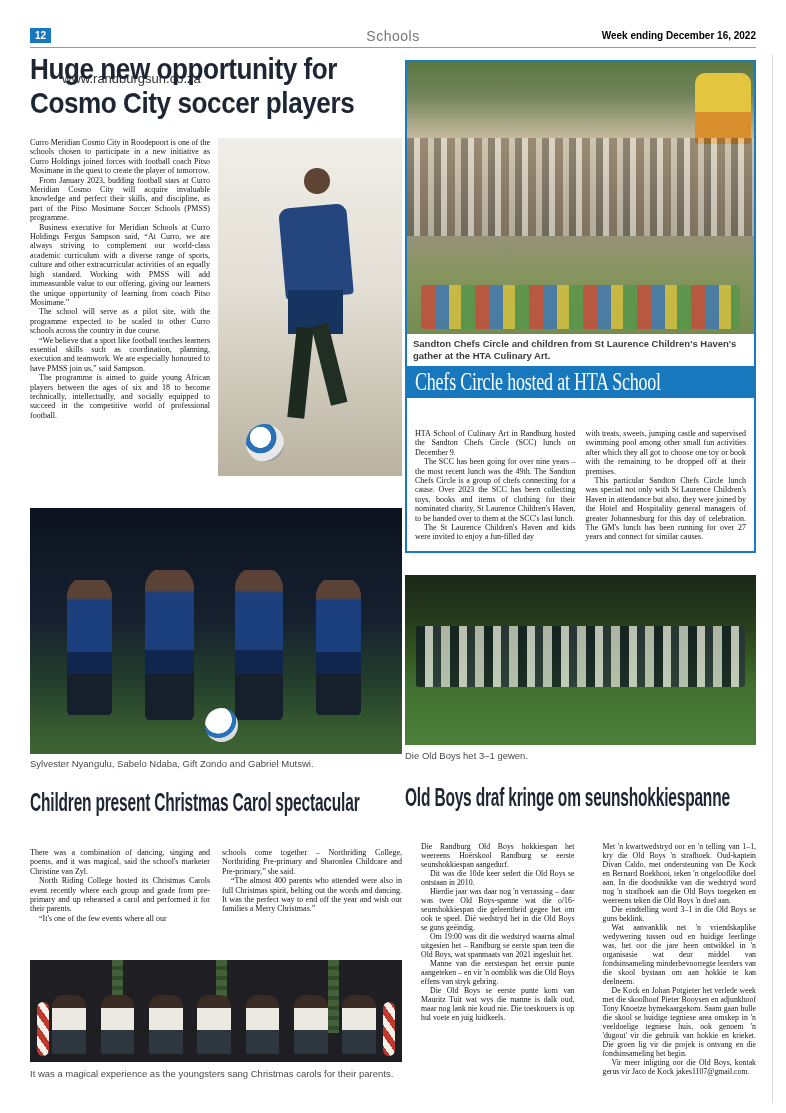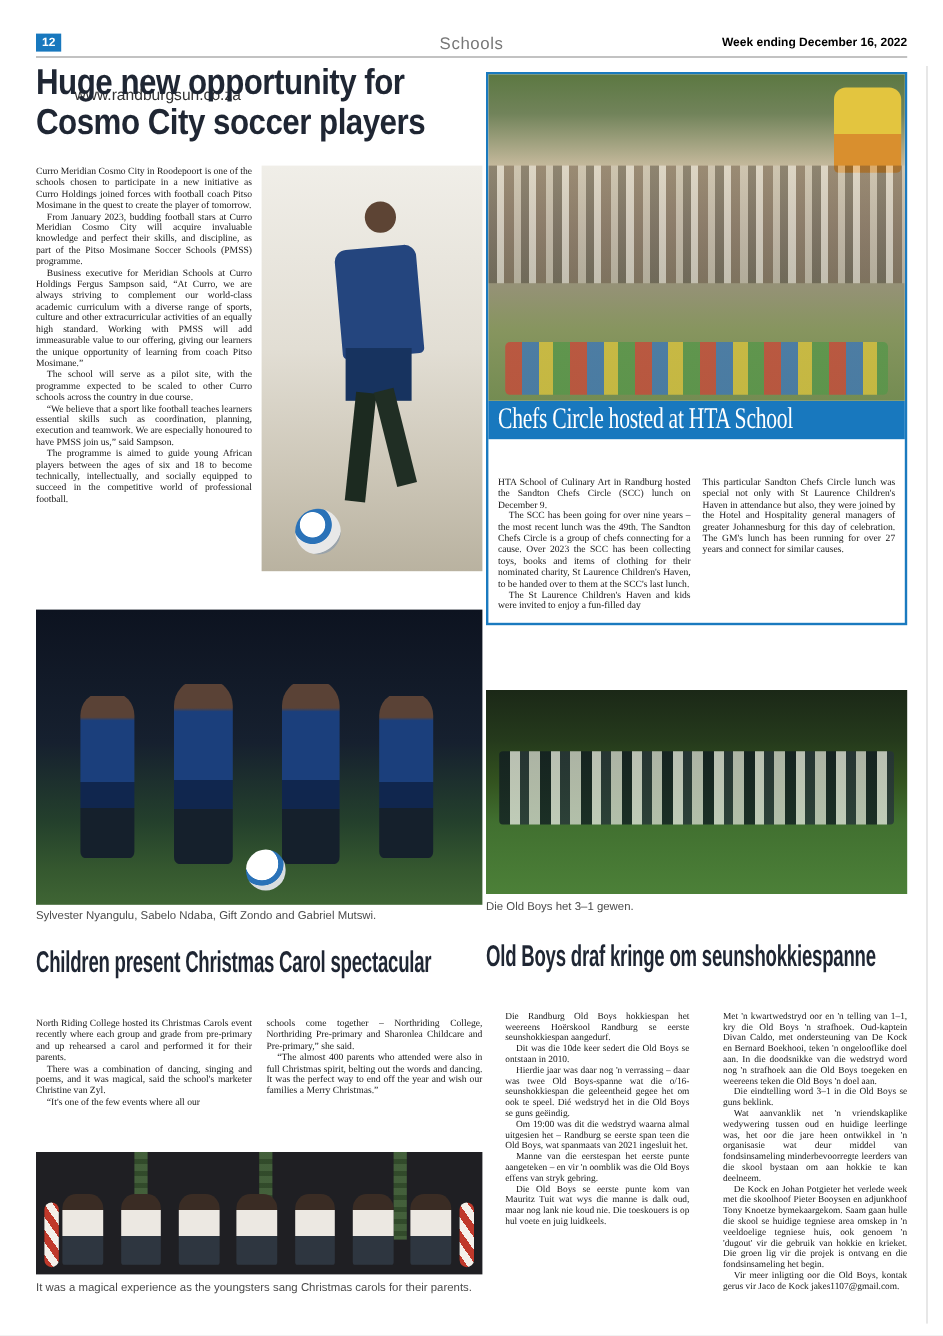--- a/index.html
+++ b/index.html
@@ -133,22 +133,22 @@
     <div class="tp-fig" style="left:77%;bottom:16%;width:12%;height:56%;"></div>
     <div class="tp-ball"></div>
   </div>
   <div class="cap team-cap">Sylvester Nyangulu, Sabelo Ndaba, Gift Zondo and Gabriel Mutswi.</div>
 
   <div class="headline h-carol">
     <span class="h-one">Children present Christmas Carol spectacular</span>
   </div>
   <div class="carol-cols">
     <div class="col bt">
+      <p>There was a combination of dancing, singing and poems, and it was magical, said the school's marketer Christine van Zyl.</p>
       <p>North Riding College hosted its Christmas Carols event recently where each group and grade from pre-primary and up rehearsed a carol and performed it for their parents.</p>
-      <p>There was a combination of dancing, singing and poems, and it was magical, said the school's marketer Christine van Zyl.</p>
       <p>“It's one of the few events where all our</p>
     </div>
     <div class="col bt">
       <p>schools come together – Northriding College, Northriding Pre-primary and Sharonlea Childcare and Pre-primary,” she said.</p>
       <p>“The almost 400 parents who attended were also in full Christmas spirit, belting out the words and dancing. It was the perfect way to end off the year and wish our families a Merry Christmas.”</p>
     </div>
   </div>
   <div class="carol-photo">
     <div class="cg" style="left:22%;"></div>
     <div class="cg" style="left:50%;"></div>
@@ -164,30 +164,32 @@
     <div class="cane" style="right:2%;"></div>
   </div>
   <div class="cap carol-cap">It was a magical experience as the youngsters sang Christmas carols for their parents.</div>
 
   <div class="chefs-box">
     <div class="chefs-photo">
       <div class="jump-castle"></div>
       <div class="crowd"></div>
       <div class="toys"></div>
     </div>
+    <div class="cap cap-bold chefs-cap">Sandton Chefs Circle and children from St Laurence Children's Haven's gather at the HTA Culinary Art.</div>
     <div class="chefs-banner">
       <span class="h-one">Chefs Circle hosted at HTA School</span>
     </div>
     <div class="chefs-text">
       <div class="col bt">
         <p>HTA School of Culinary Art in Randburg hosted the Sandton Chefs Circle (SCC) lunch on December 9.</p>
         <p>The SCC has been going for over nine years – the most recent lunch was the 49th. The Sandton Chefs Circle is a group of chefs connecting for a cause. Over 2023 the SCC has been collecting toys, books and items of clothing for their nominated charity, St Laurence Children's Haven, to be handed over to them at the SCC's last lunch.</p>
         <p>The St Laurence Children's Haven and kids were invited to enjoy a fun-filled day</p>
       </div>
       <div class="col bt">
+        <p>with treats, sweets, jumping castle and supervised swimming pool among other small fun activities after which they all got to choose one toy or book with the remaining to be dropped off at their premises.</p>
         <p>This particular Sandton Chefs Circle lunch was special not only with St Laurence Children's Haven in attendance but also, they were joined by the Hotel and Hospitality general managers of greater Johannesburg for this day of celebration. The GM's lunch has been running for over 27 years and connect for similar causes.</p>
       </div>
     </div>
   </div>
 
   <div class="hockey-photo">
     <div class="team-band"></div>
   </div>
   <div class="cap hockey-cap">Die Old Boys het 3–1 gewen.</div>
   <div class="headline h-oldboys">

